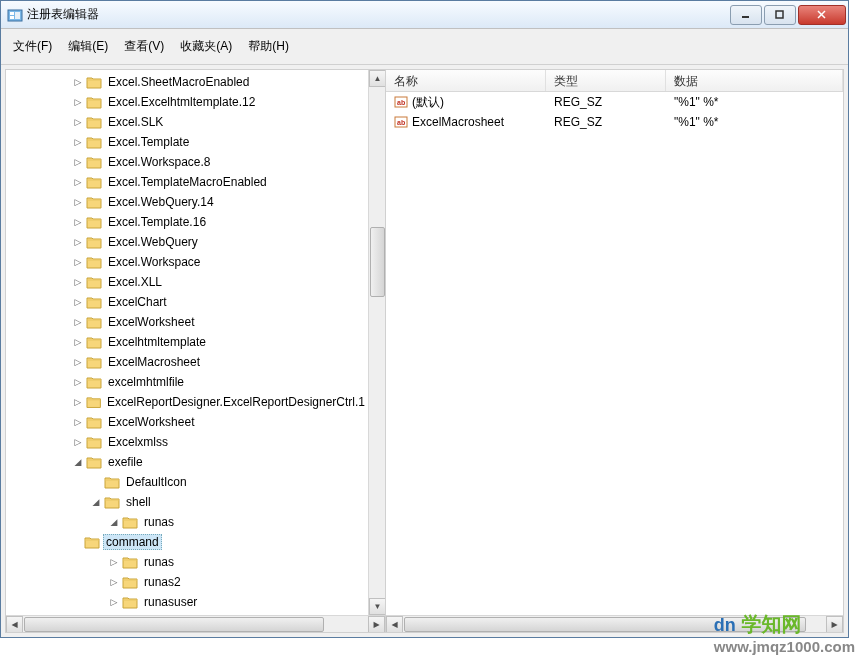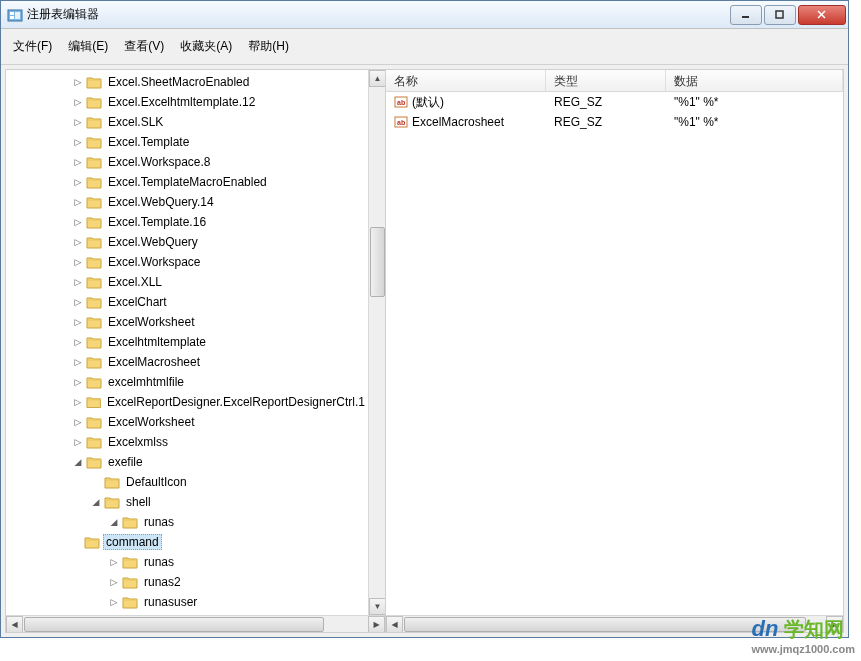--- a/index.html
+++ b/index.html
@@ -41,23 +41,23 @@
   .list-header { display: flex; height: 22px; background: linear-gradient(#fdfdfd,#f0f0f0); border-bottom: 1px solid #d8d8d8; }
   .list-col-h { padding: 3px 8px; border-right: 1px solid #e0e0e0; color: #333; }
   .list-body { flex: 1; }
   .list-row { display: flex; height: 20px; align-items: center; }
   .list-cell { padding: 0 8px; display: flex; align-items: center; gap: 4px; }
   .val-icon { width: 14px; height: 14px; display: inline-block; }
   
   .statusbar { height: 20px; background: #f0f0f0; border: 1px solid #c83a2e; margin: 0 4px 4px 4px; display: flex; align-items: center; padding: 0 4px; font-size: 12px; color: #222; }
   
   .watermark { position: absolute; right: 6px; bottom: 6px; font-size: 20px; font-weight: bold; }
-  .wm-logo { color: #2a6fb5; font-style: italic; font-size: 22px; }
+  .wm-logo { color: #2a6fb5; font-size: 18px; }
   .wm-cn { color: #6ab82a; }
-  .wm-url { display: block; font-size: 11px; color: #888; text-align: left; }
+  .wm-url { display: block; font-size: 15px; color: #888; text-align: left; }
 </style>
 </head>
 <body>
 
 <div class="window">
 
   <div class="titlebar">
     <svg class="titlebar-icon" viewBox="0 0 16 16">
         <rect x="1" y="3" width="14" height="11" fill="#7bb8e8" stroke="#3a6fa0"></rect>
         <rect x="3" y="5" width="4" height="3" fill="#fff"></rect>

